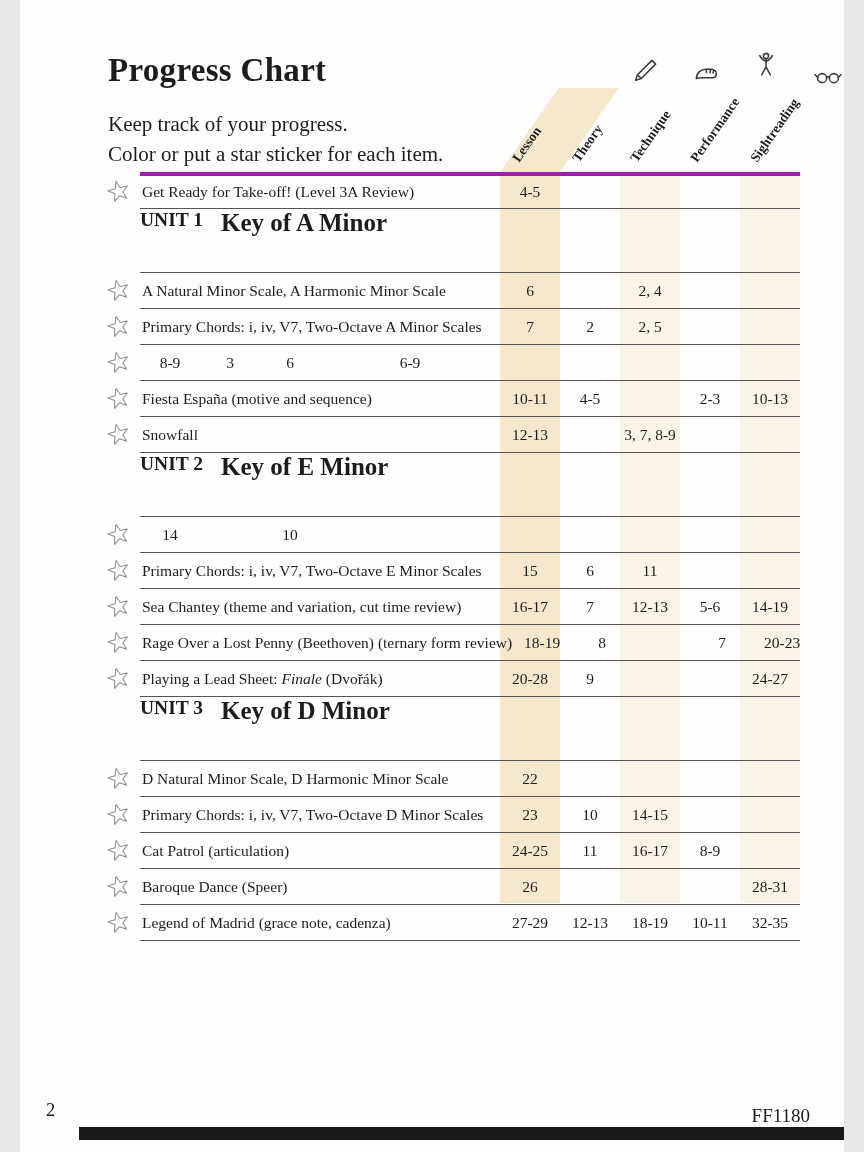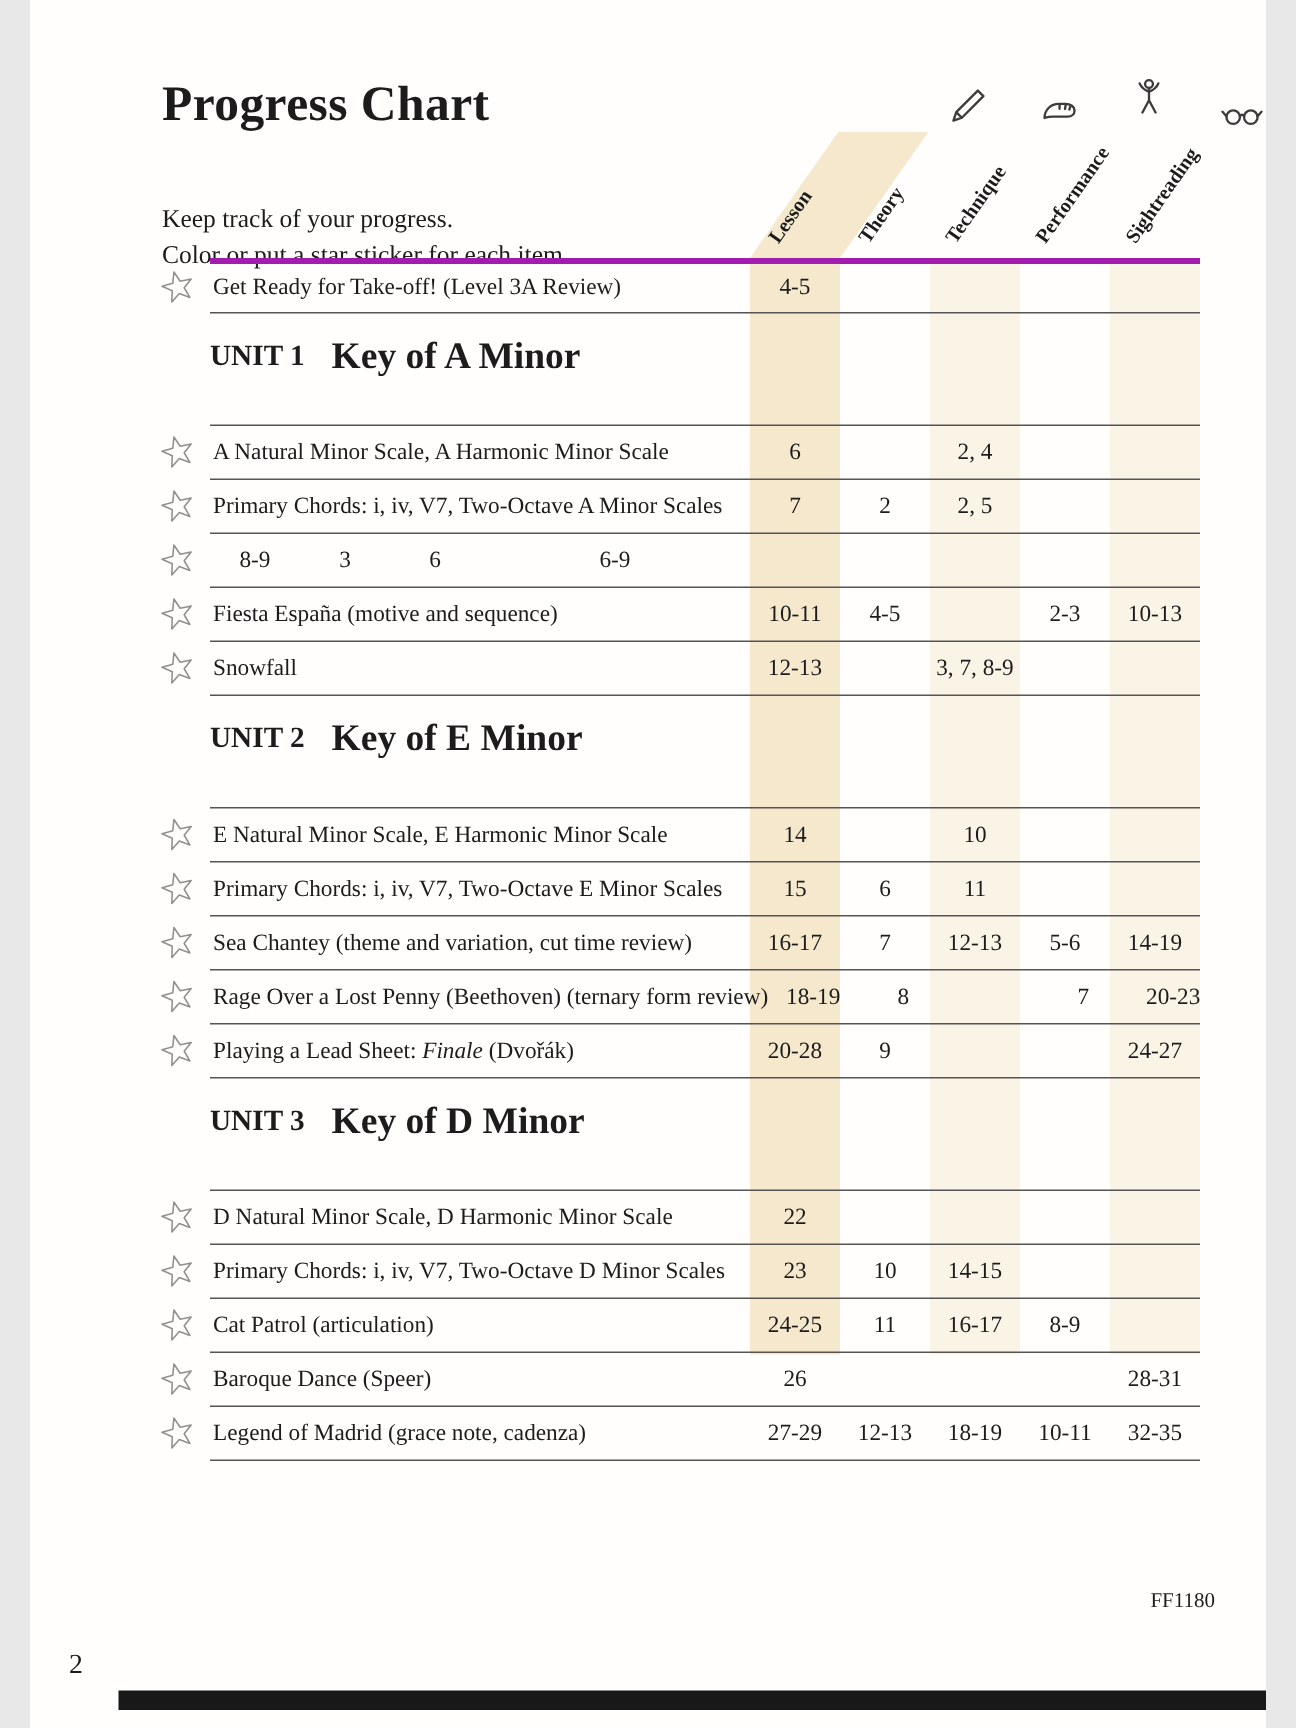--- a/index.html
+++ b/index.html
@@ -1,19 +1,19 @@
 <!DOCTYPE html>
 <html><head>
 <meta charset="utf-8">
 <style>
   html,body{margin:0;padding:0;background:#e8e8e8;}
   .page{position:relative;width:824px;height:1152px;background:#fffefc;overflow:hidden;
         font-family:Liberation Serif, serif;color:#1c1c1c;margin:0 auto;}
   .title{position:absolute;left:88px;top:52px;font-size:33px;font-weight:700;letter-spacing:.3px;}
-  .subtitle{position:absolute;left:88px;top:110px;font-size:17px;line-height:1.42;margin-top:24px;}
+  .subtitle{position:absolute;left:88px;top:110px;font-size:21px;line-height:1.42;}
   
   .band{position:absolute;top:172px;height:731px;width:60px;}
   .band-lesson{left:480px;background:#f5e8cc;}
   .band-technique{left:600px;background:#faf4e6;}
   .band-sight{left:720px;background:#faf4e6;}
   .lesson-slant{position:absolute;left:480px;top:88px;width:60px;height:84px;background:#f5e8cc;
                 transform:skewX(-35deg);transform-origin:0 100%;}
   
   .col-label{position:absolute;top:151px;line-height:1;transform:rotate(-55deg);transform-origin:0 100%;
              font-size:13.5px;font-weight:600;white-space:nowrap;}
@@ -23,31 +23,31 @@
   .hicon svg{width:100%;height:100%;stroke:#3c3c3c;fill:none;stroke-width:1.25;stroke-linecap:round;stroke-linejoin:round;}
   .ic-pencil{left:610px;top:56px}
   .ic-hand{left:672px;top:58px}
   .ic-performer{left:731px;top:50px}
   .ic-glasses{left:790px;top:60px;width:36px}
   
   .rows{position:absolute;left:120px;top:172px;width:660px;border-top:4px solid #a21caf;}
   .row{position:relative;display:flex;align-items:center;border-bottom:1px solid #545454;}
   .row.item{height:35px;}
   .rows .row:first-child{height:32px;}
-  .row.unit{height:58px;align-items:center;padding-bottom:16px;}
+  .row.unit{height:58px;align-items:flex-start;padding-bottom:5px;}
   .star{position:absolute;left:-33px;top:50%;transform:translateY(-52%) rotate(-14deg);width:23px;height:23px;}
   .star svg{width:100%;height:100%;stroke:#909090;fill:#fffefc;stroke-width:1.1;stroke-linejoin:round;}
   .row-title{flex:1 1 auto;font-size:15.5px;padding-left:2px;white-space:nowrap;}
   .cell{flex:0 0 60px;width:60px;text-align:center;font-size:15.5px;white-space:nowrap;}
   .unit-label{font-size:19.5px;font-weight:700;margin-right:18px;}
   .unit-key{font-size:25px;font-weight:700;}
   .it{font-style:italic}.bd{font-weight:700}
   
   .page-num{position:absolute;left:26px;top:1100px;font-size:18.5px;}
-  .catalog{position:absolute;right:34px;top:1060px;font-size:14px;}
+  .catalog{position:absolute;right:34px;top:1105px;font-size:19px;}
   .bottom-bar{position:absolute;left:59px;right:0;top:1127px;height:13px;background:#181818;}
 </style>
 </head>
 <body>
 
 <div class="page">
 
   <div class="title">Progress Chart</div>
   <div class="subtitle">
     <div>Keep track of your progress.</div>
@@ -183,21 +183,20 @@
     <span class="unit-label">UNIT 2</span>
     <span class="unit-key">Key of E Minor</span>
   </div>
 
   <div class="row item">
     <span class="star">
       <svg viewBox="0 0 24 24">
             <polygon points="12,1 14.65,8.36 22.46,8.6 16.28,13.39 18.47,20.9 12,16.5 5.53,20.9 7.72,13.39 1.54,8.6 9.35,8.36"></polygon>
           </svg>
     </span>
-    <span class="row-title"><span>E Natural Minor Scale, E Harmonic Minor Scale</span></span>
     <span class="cell">14</span>
     <span class="cell"></span>
     <span class="cell">10</span>
     <span class="cell"></span>
     <span class="cell"></span>
   </div>
 
   <div class="row item">
     <span class="star">
       <svg viewBox="0 0 24 24">

